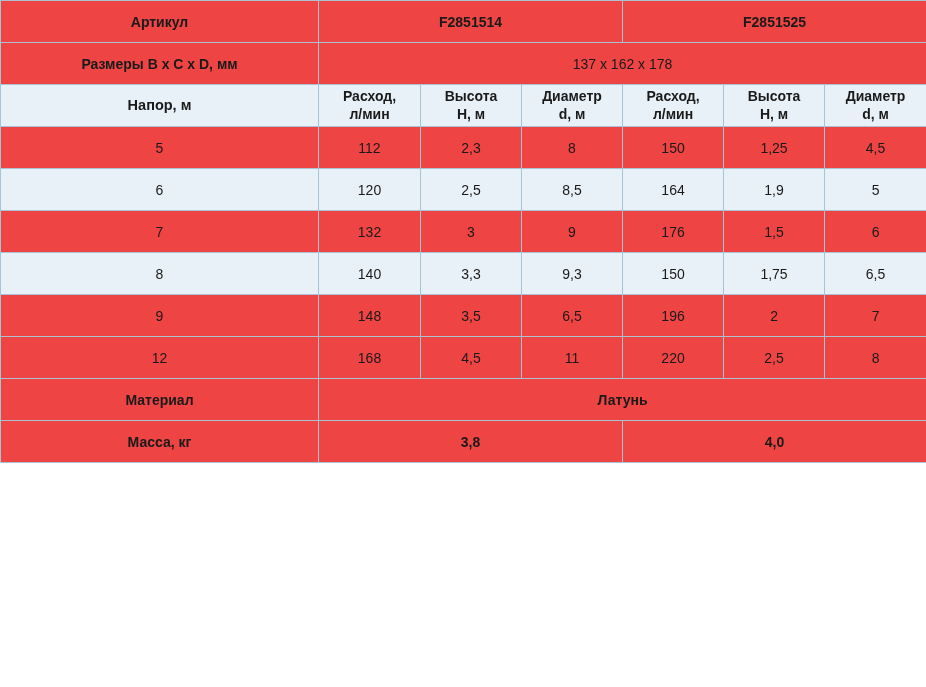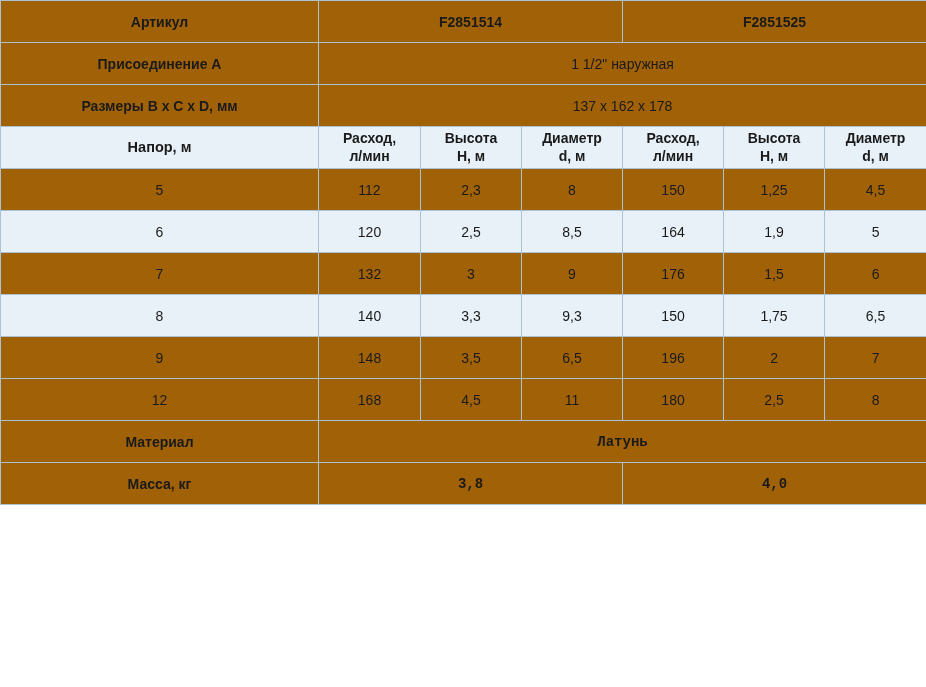--- a/index.html
+++ b/index.html
@@ -44,36 +44,35 @@
   }
   .artnum {
     font-weight: bold;
     color: #1565c0;
     font-size: 15px;
   }
   .zebra td {
     background: #e8f1f7;
   }
   .white td {
-    background: #a16207;
+    background: #ef4444;
   }
   .subhead td {
     background: #e8f1f7;
     font-weight: bold;
     font-size: 13.5px;
     line-height: 1.25;
   }
   .subhead td.leftlabel {
     font-weight: bold;
     font-size: 14.5px;
   }
   .bold-val {
     font-weight: bold;
     font-size: 14.5px;
-    font-family: Liberation Mono, monospace;
   }
   .empty-cell {
     color: transparent;
   }
   .two-line { line-height: 1.25; }
 </style>
 </head>
 <body>
 
 <table class="spec">
@@ -84,24 +83,20 @@
       <col class="c3">
       <col class="c4">
       <col class="c5">
       <col class="c6">
   </colgroup>
   <tbody>
     <tr class="white">
       <td class="rowhead">Артикул</td>
       <td class="artnum" colspan="3">F2851514</td>
       <td class="artnum" colspan="3">F2851525</td>
-    </tr>
-    <tr class="white">
-      <td class="rowhead">Присоединение A</td>
-      <td colspan="6">1 1/2" наружная</td>
     </tr>
     <tr class="white">
       <td class="rowhead">Размеры B x C x D, мм</td>
       <td colspan="6">137 x 162 x 178</td>
     </tr>
     <tr class="subhead">
       <td class="leftlabel">Напор, м</td>
       <td class="two-line">
         <div>Расход,</div>
         <div>л/мин</div>
@@ -171,21 +166,21 @@
       <td>6,5</td>
       <td>196</td>
       <td>2</td>
       <td>7</td>
     </tr>
     <tr class="white">
       <td>12</td>
       <td>168</td>
       <td>4,5</td>
       <td>11</td>
-      <td>180</td>
+      <td>220</td>
       <td>2,5</td>
       <td>8</td>
     </tr>
 
     <tr class="white">
       <td class="rowhead">Материал</td>
       <td class="bold-val" colspan="6">Латунь</td>
     </tr>
     <tr class="white">
       <td class="rowhead">Масса, кг</td>

